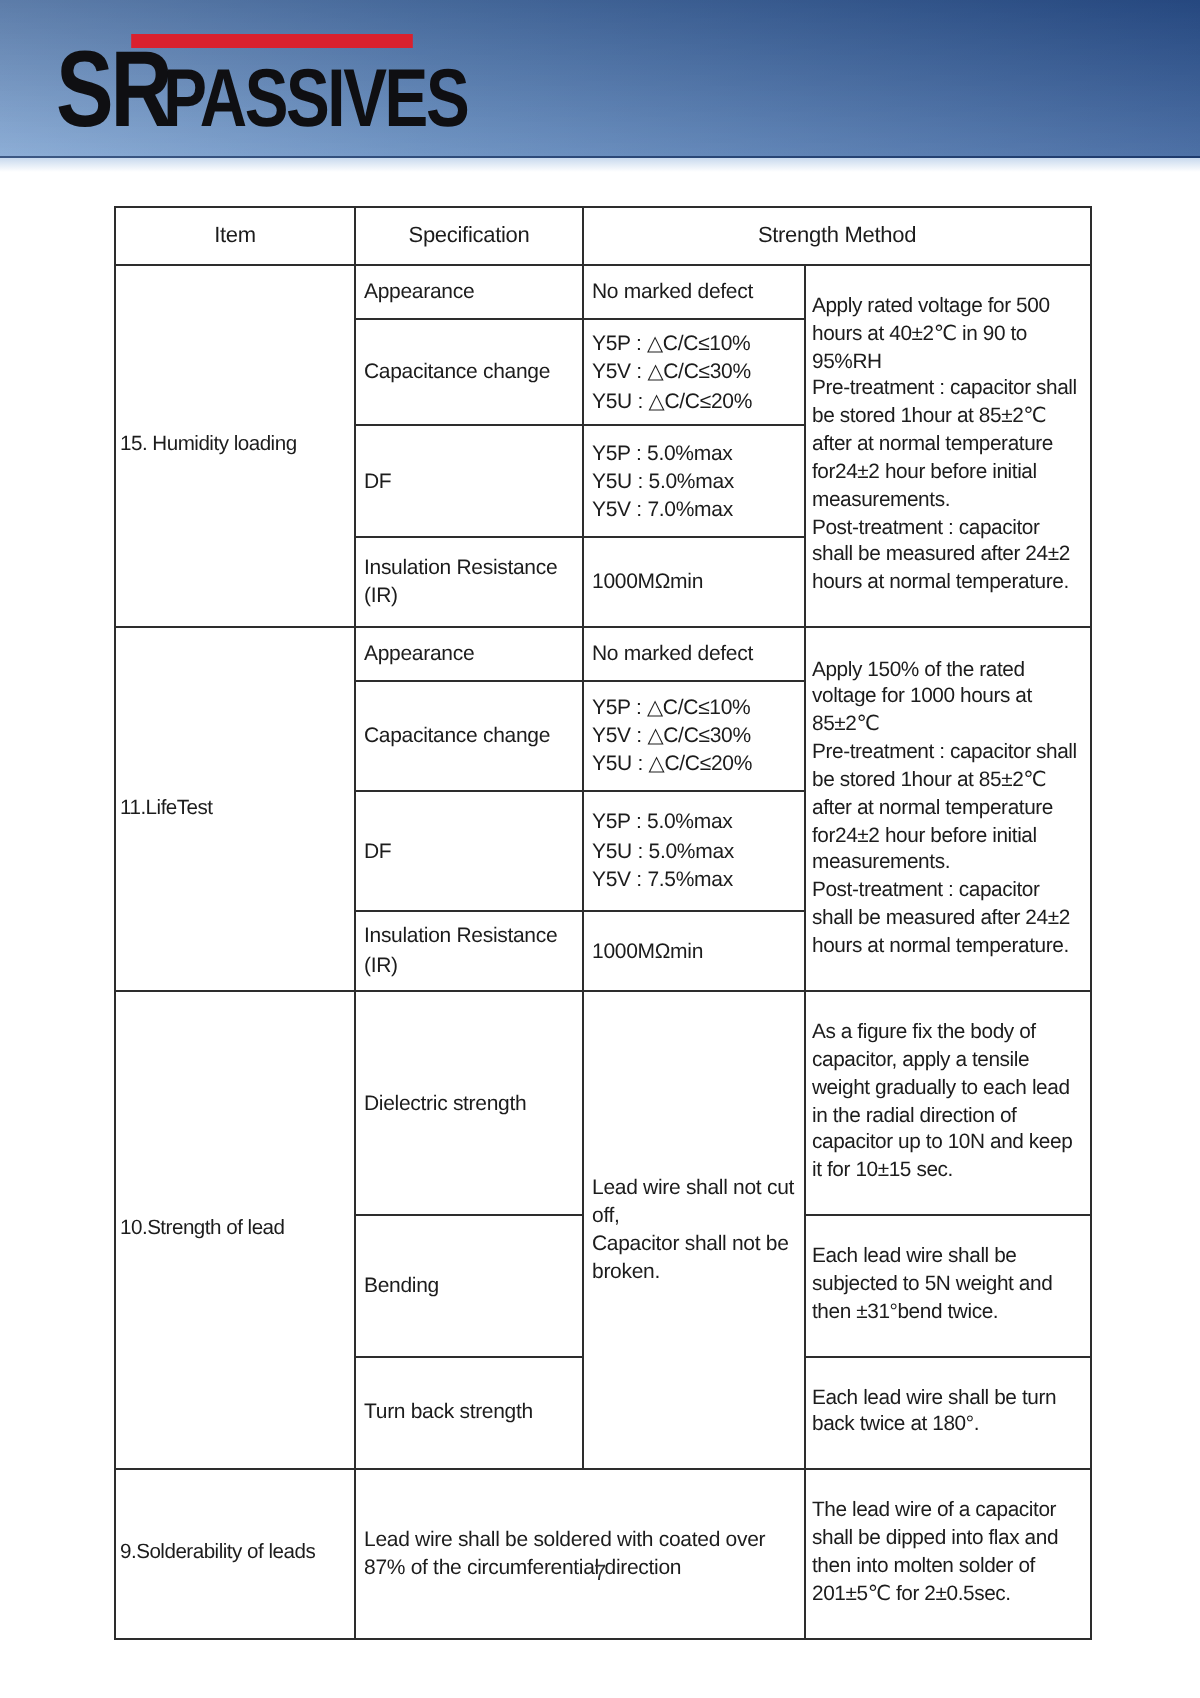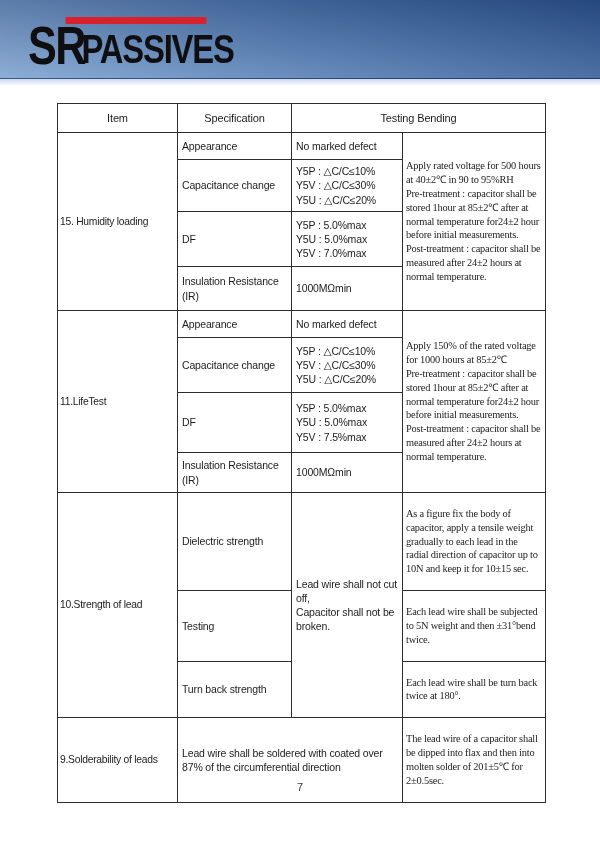--- a/index.html
+++ b/index.html
@@ -60,21 +60,21 @@
     line-height:1.35;
     letter-spacing:-0.15px;
     white-space:pre-line;
     overflow:hidden;
   }
   .spec-table th{font-size:11px;}
   .spec-table td.item{
     font-size:10.3px;letter-spacing:-0.25px;white-space:nowrap;padding:1px 2px;
   }
   .spec-table td.method{
-    font-size:10.4px;line-height:1.33;padding:14px 3px;letter-spacing:-0.2px;font-family:Liberation Serif, serif;
+    font-size:10.4px;line-height:1.33;padding:14px 3px;letter-spacing:-0.2px;
   }
   
   .page-number{
     position:absolute;left:0;top:781px;width:600px;
     text-align:center;font-size:11px;color:#333;
   }
 </style>
 </head>
 <body>
 
@@ -92,21 +92,21 @@
       <col class="c1">
       <col class="c2">
       <col class="c3">
       <col class="c4">
     </colgroup>
   <tbody>
 
     <tr style="height:29px">
       <th>Item</th>
       <th>Specification</th>
-      <th colspan="2">Testing Bending</th>
+      <th colspan="2">Strength Method</th>
     </tr>
 
     <tr style="height:27px">
       <td rowspan="4" class="item">15. Humidity loading</td>
       <td>Appearance</td>
       <td>No marked defect</td>
       <td rowspan="4" class="method">Apply rated voltage for 500 hours at 40±2℃ in 90 to 95%RH
 Pre-treatment : capacitor shall be stored 1hour at 85±2℃ after at normal temperature for24±2 hour before initial measurements.
 Post-treatment : capacitor shall be measured after 24±2 hours at normal temperature.</td>
     </tr>
@@ -155,21 +155,21 @@
     </tr>
 
     <tr style="height:98px">
       <td rowspan="3" class="item">10.Strength of lead</td>
       <td>Dielectric strength</td>
       <td rowspan="3">Lead wire shall not cut off,
 Capacitor shall not be broken.</td>
       <td class="method">As a figure fix the body of capacitor, apply a tensile weight gradually to each lead in the radial direction of capacitor up to 10N and keep it for 10±15 sec.</td>
     </tr>
     <tr style="height:48px">
-      <td>Testing</td>
+      <td>Bending</td>
       <td class="method">Each lead wire shall be subjected to 5N weight and then ±31°bend twice.</td>
     </tr>
     <tr style="height:37px">
       <td>Turn back strength</td>
       <td class="method">Each lead wire shall be turn back twice at 180°.</td>
     </tr>
 
     <tr style="height:62px">
       <td class="item">9.Solderability of leads</td>
       <td colspan="2">Lead wire shall be soldered with coated over

